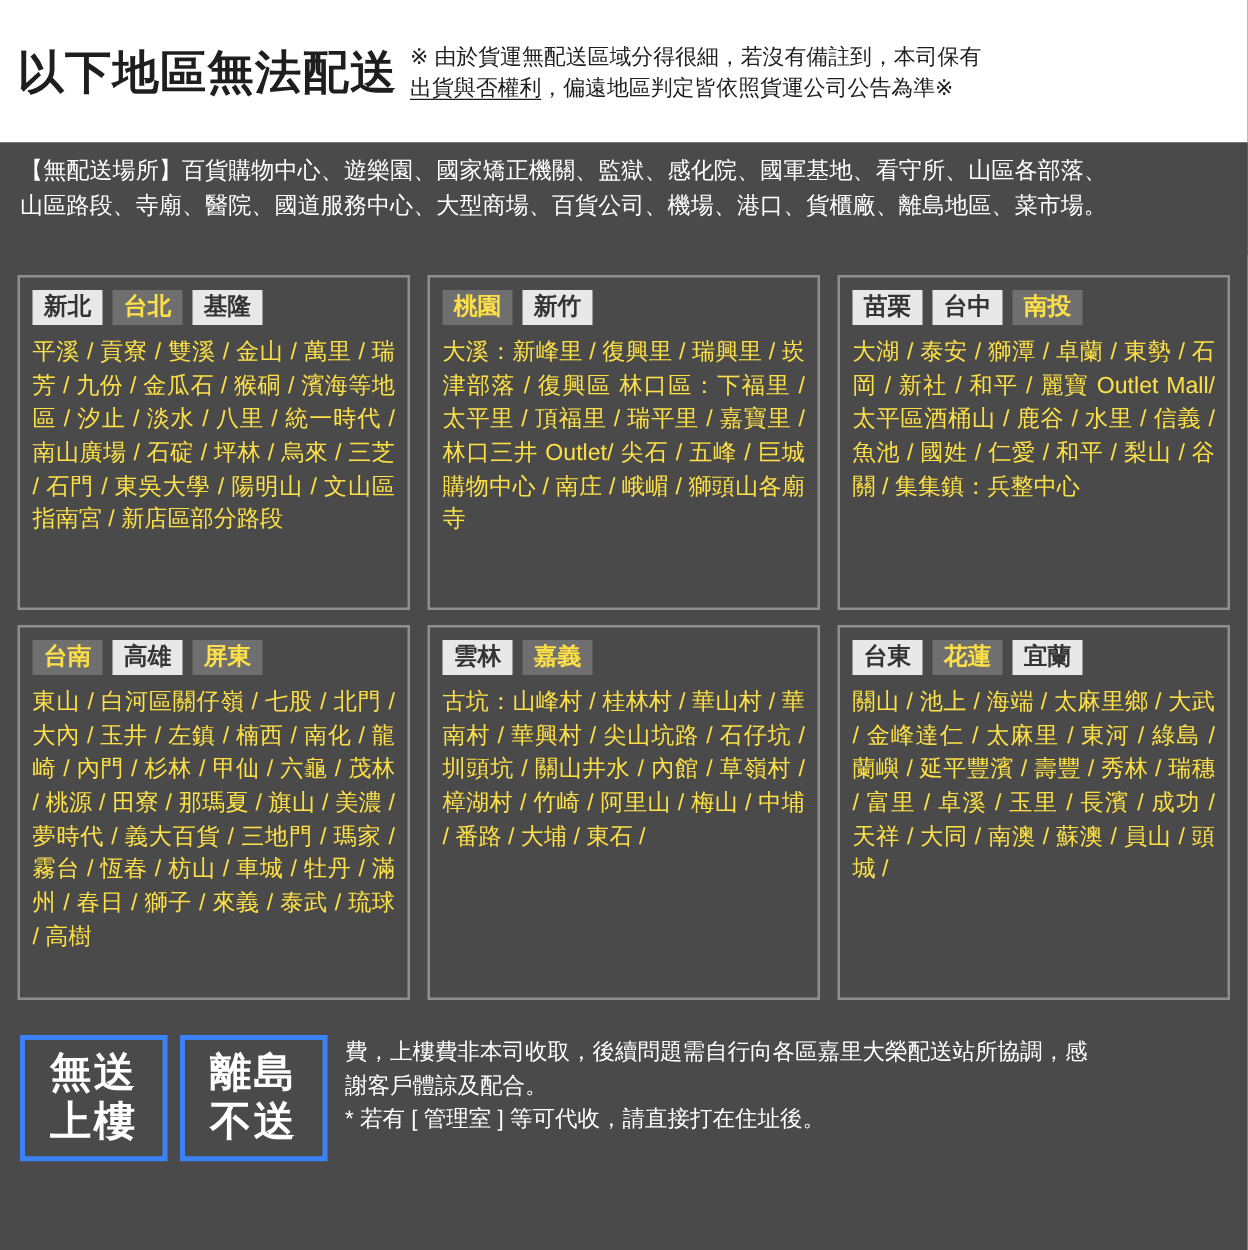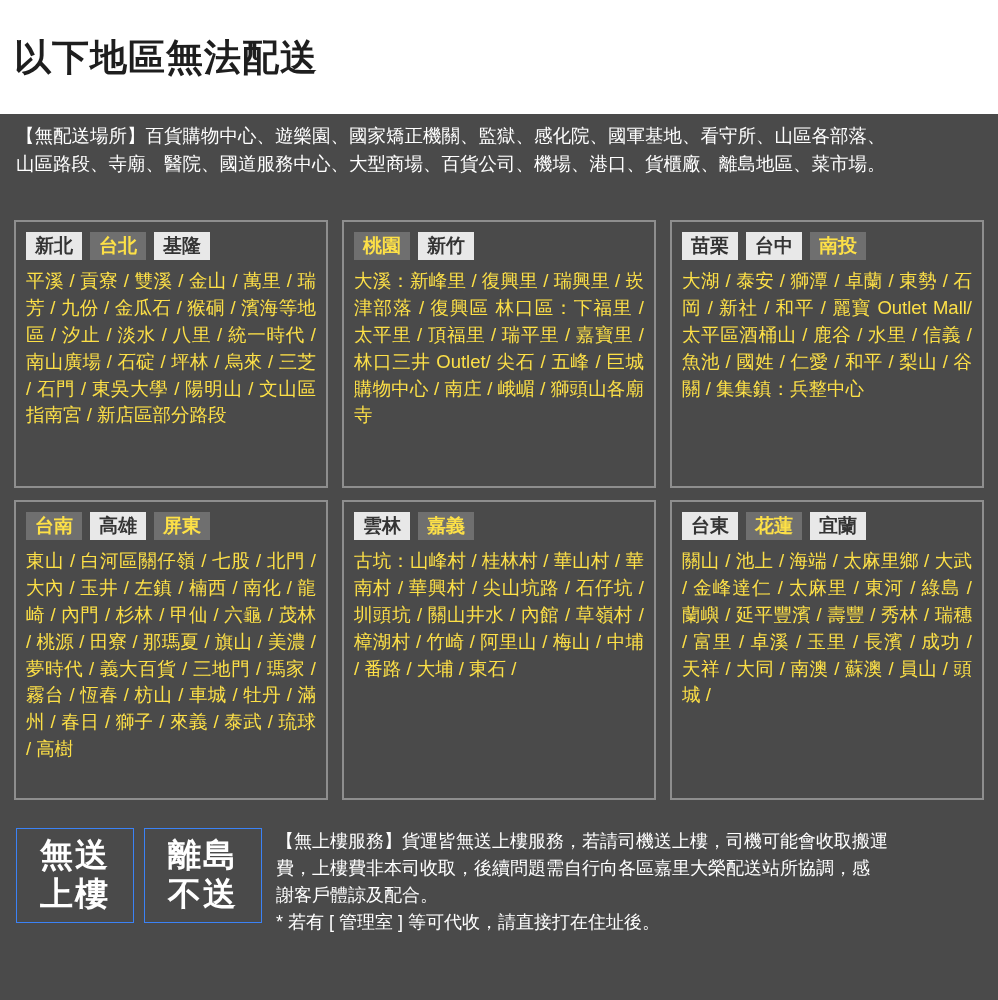--- a/index.html
+++ b/index.html
@@ -109,21 +109,21 @@
 
   
   .footer {
     display: flex;
     align-items: flex-start;
     gap: 10px;
     padding: 12px 14px 14px 16px;
     box-sizing: border-box;
   }
   .stamp {
-    border: 1px solid #3b82f6;
+    border: 4px solid #3b82f6;
     width: 118px;
     flex: 0 0 118px;
     text-align: center;
     padding: 6px 0 8px 0;
     box-sizing: border-box;
   }
   .stamp div {
     font-size: 33px;
     font-weight: bold;
     letter-spacing: 2px;
@@ -138,20 +138,24 @@
   }
   .footer-text p { margin: 0; }
 </style>
 </head>
 <body>
 
 <div class="page">
 
   <div class="header">
     <div class="header-title">以下地區無法配送</div>
+    <div class="header-note">
+      <div>※ 由於貨運無配送區域分得很細，若沒有備註到，本司保有</div>
+      <div><span class="u">出貨與否權利</span><span>，偏遠地區判定皆依照貨運公司公告為準※</span></div>
+    </div>
   </div>
 
   <div class="subbanner">
     <div>【無配送場所】百貨購物中心、遊樂園、國家矯正機關、監獄、感化院、國軍基地、看守所、山區各部落、</div>
     <div>山區路段、寺廟、醫院、國道服務中心、大型商場、百貨公司、機場、港口、貨櫃廠、離島地區、菜市場。</div>
   </div>
 
   <div class="grid">
 
     <div class="region-box r1">
@@ -211,20 +215,19 @@
   <div class="footer">
     <div class="stamp">
       <div>無送</div>
       <div>上樓</div>
     </div>
     <div class="stamp">
       <div>離島</div>
       <div>不送</div>
     </div>
     <div class="footer-text">
-      <p>【無上樓服務】貨運皆無送上樓服務，若請司機送上樓，司機可能會收取搬運</p>
       <p>費，上樓費非本司收取，後續問題需自行向各區嘉里大榮配送站所協調，感</p>
       <p>謝客戶體諒及配合。</p>
       <p>* 若有 [ 管理室 ] 等可代收，請直接打在住址後。</p>
     </div>
   </div>
 
 </div>
 
 </body></html>

